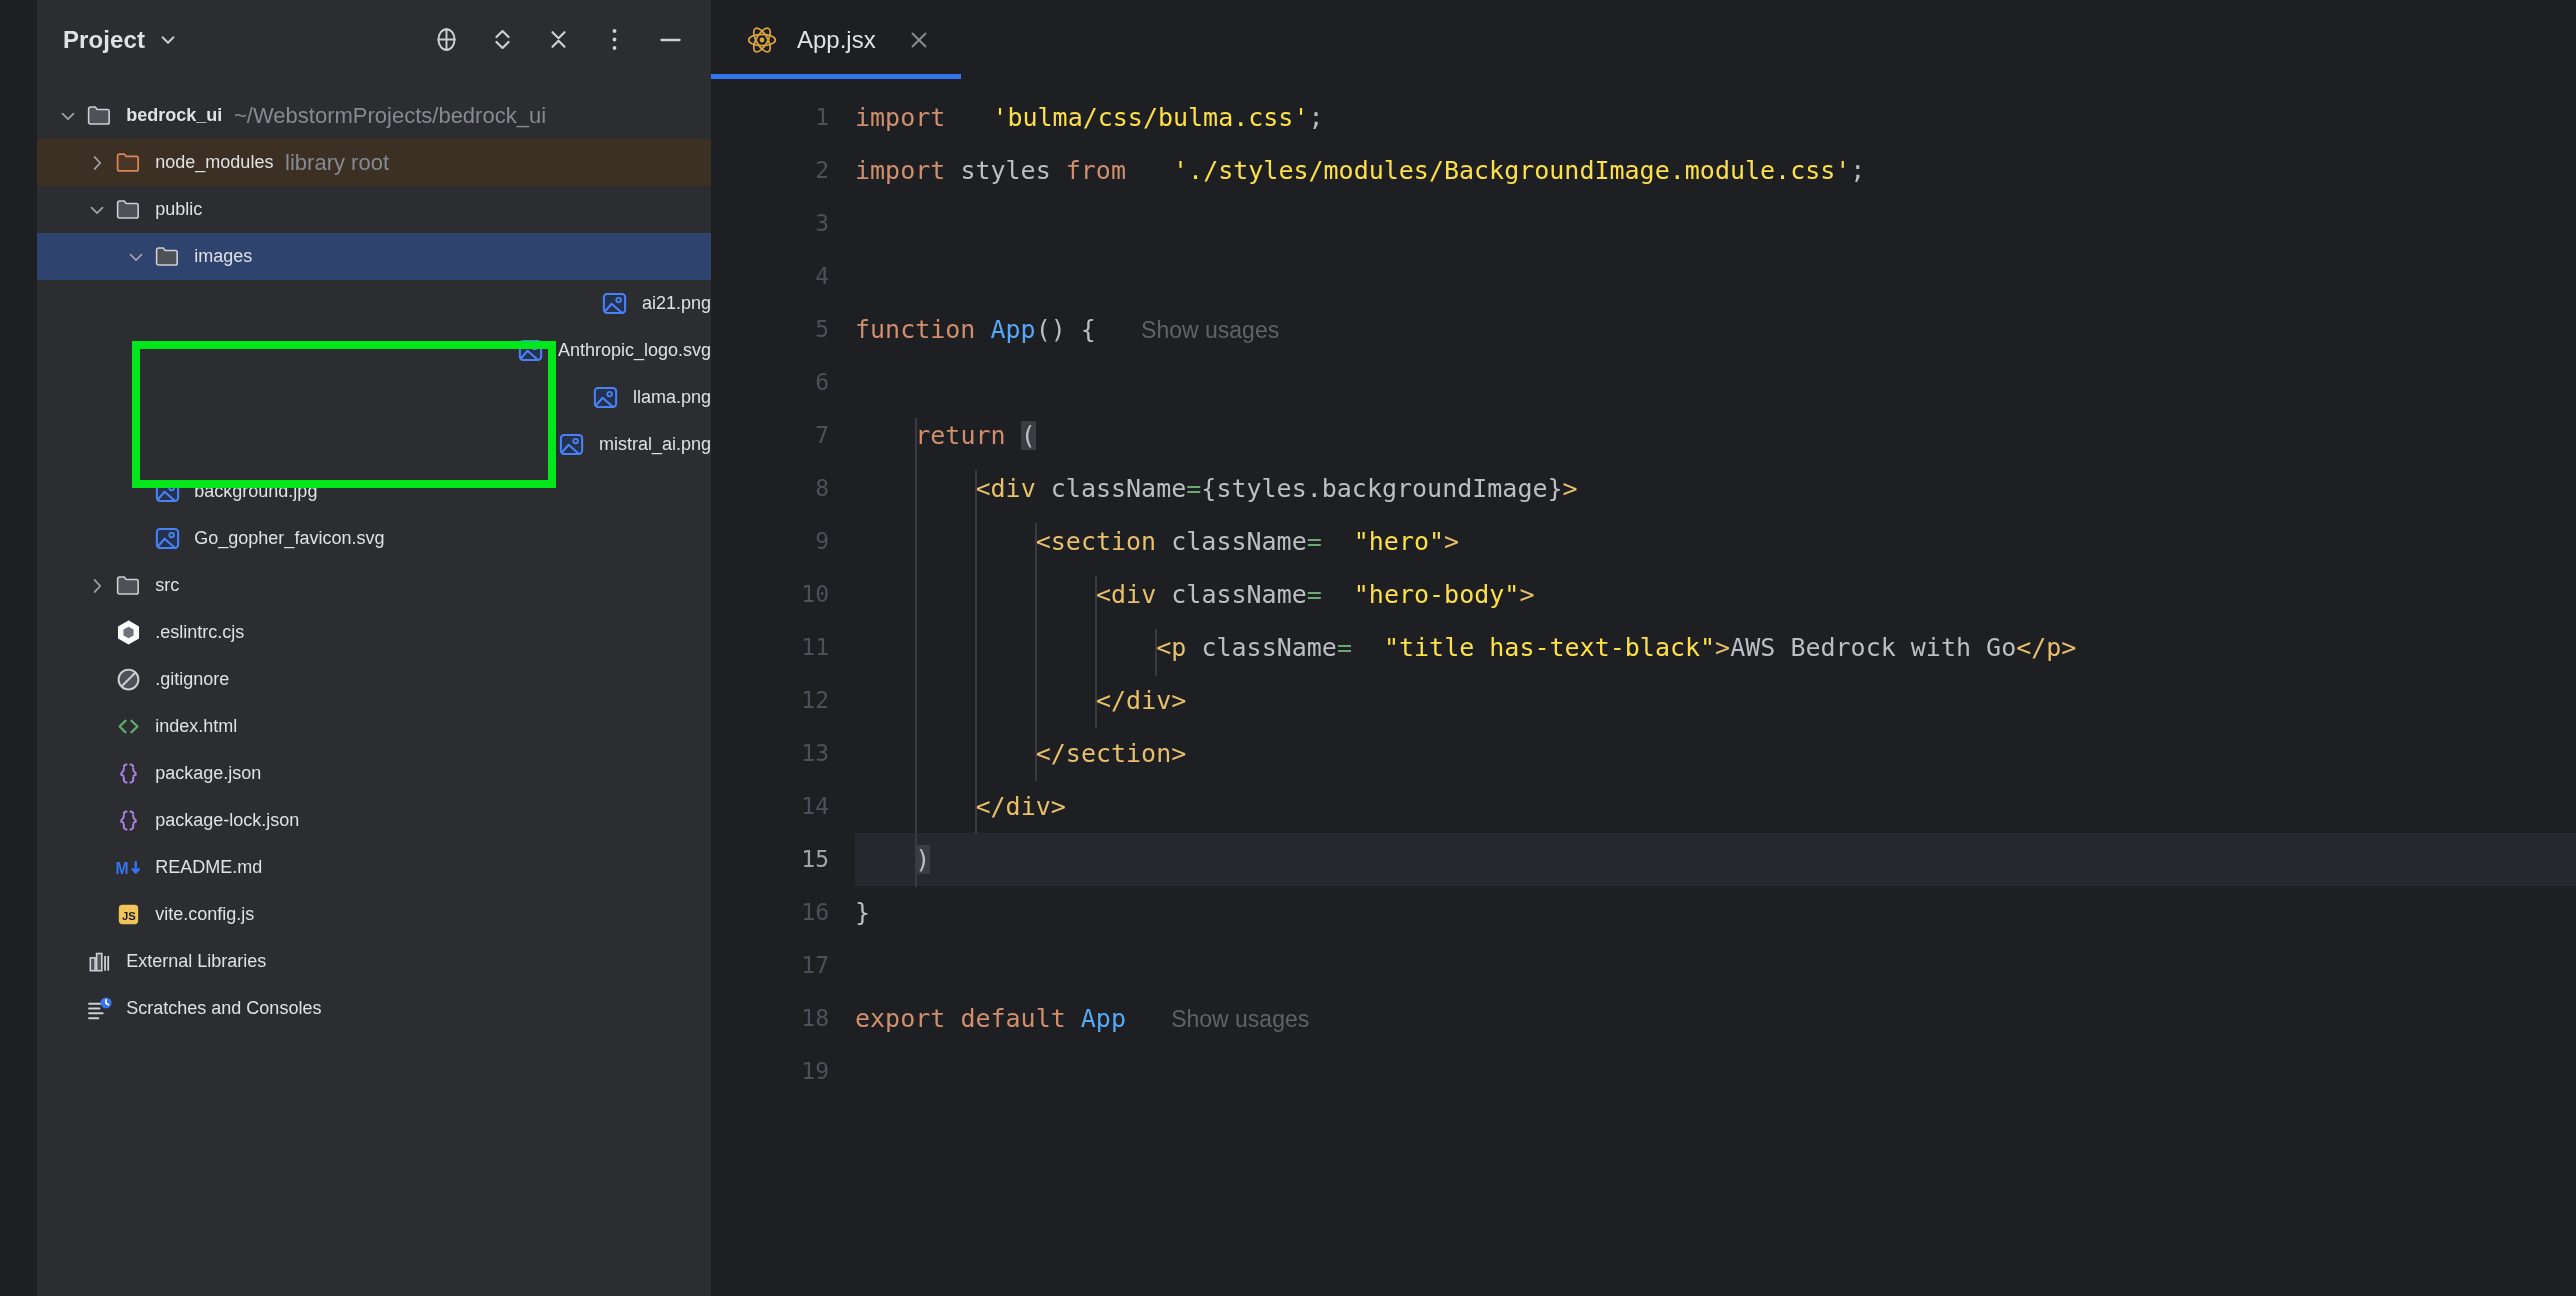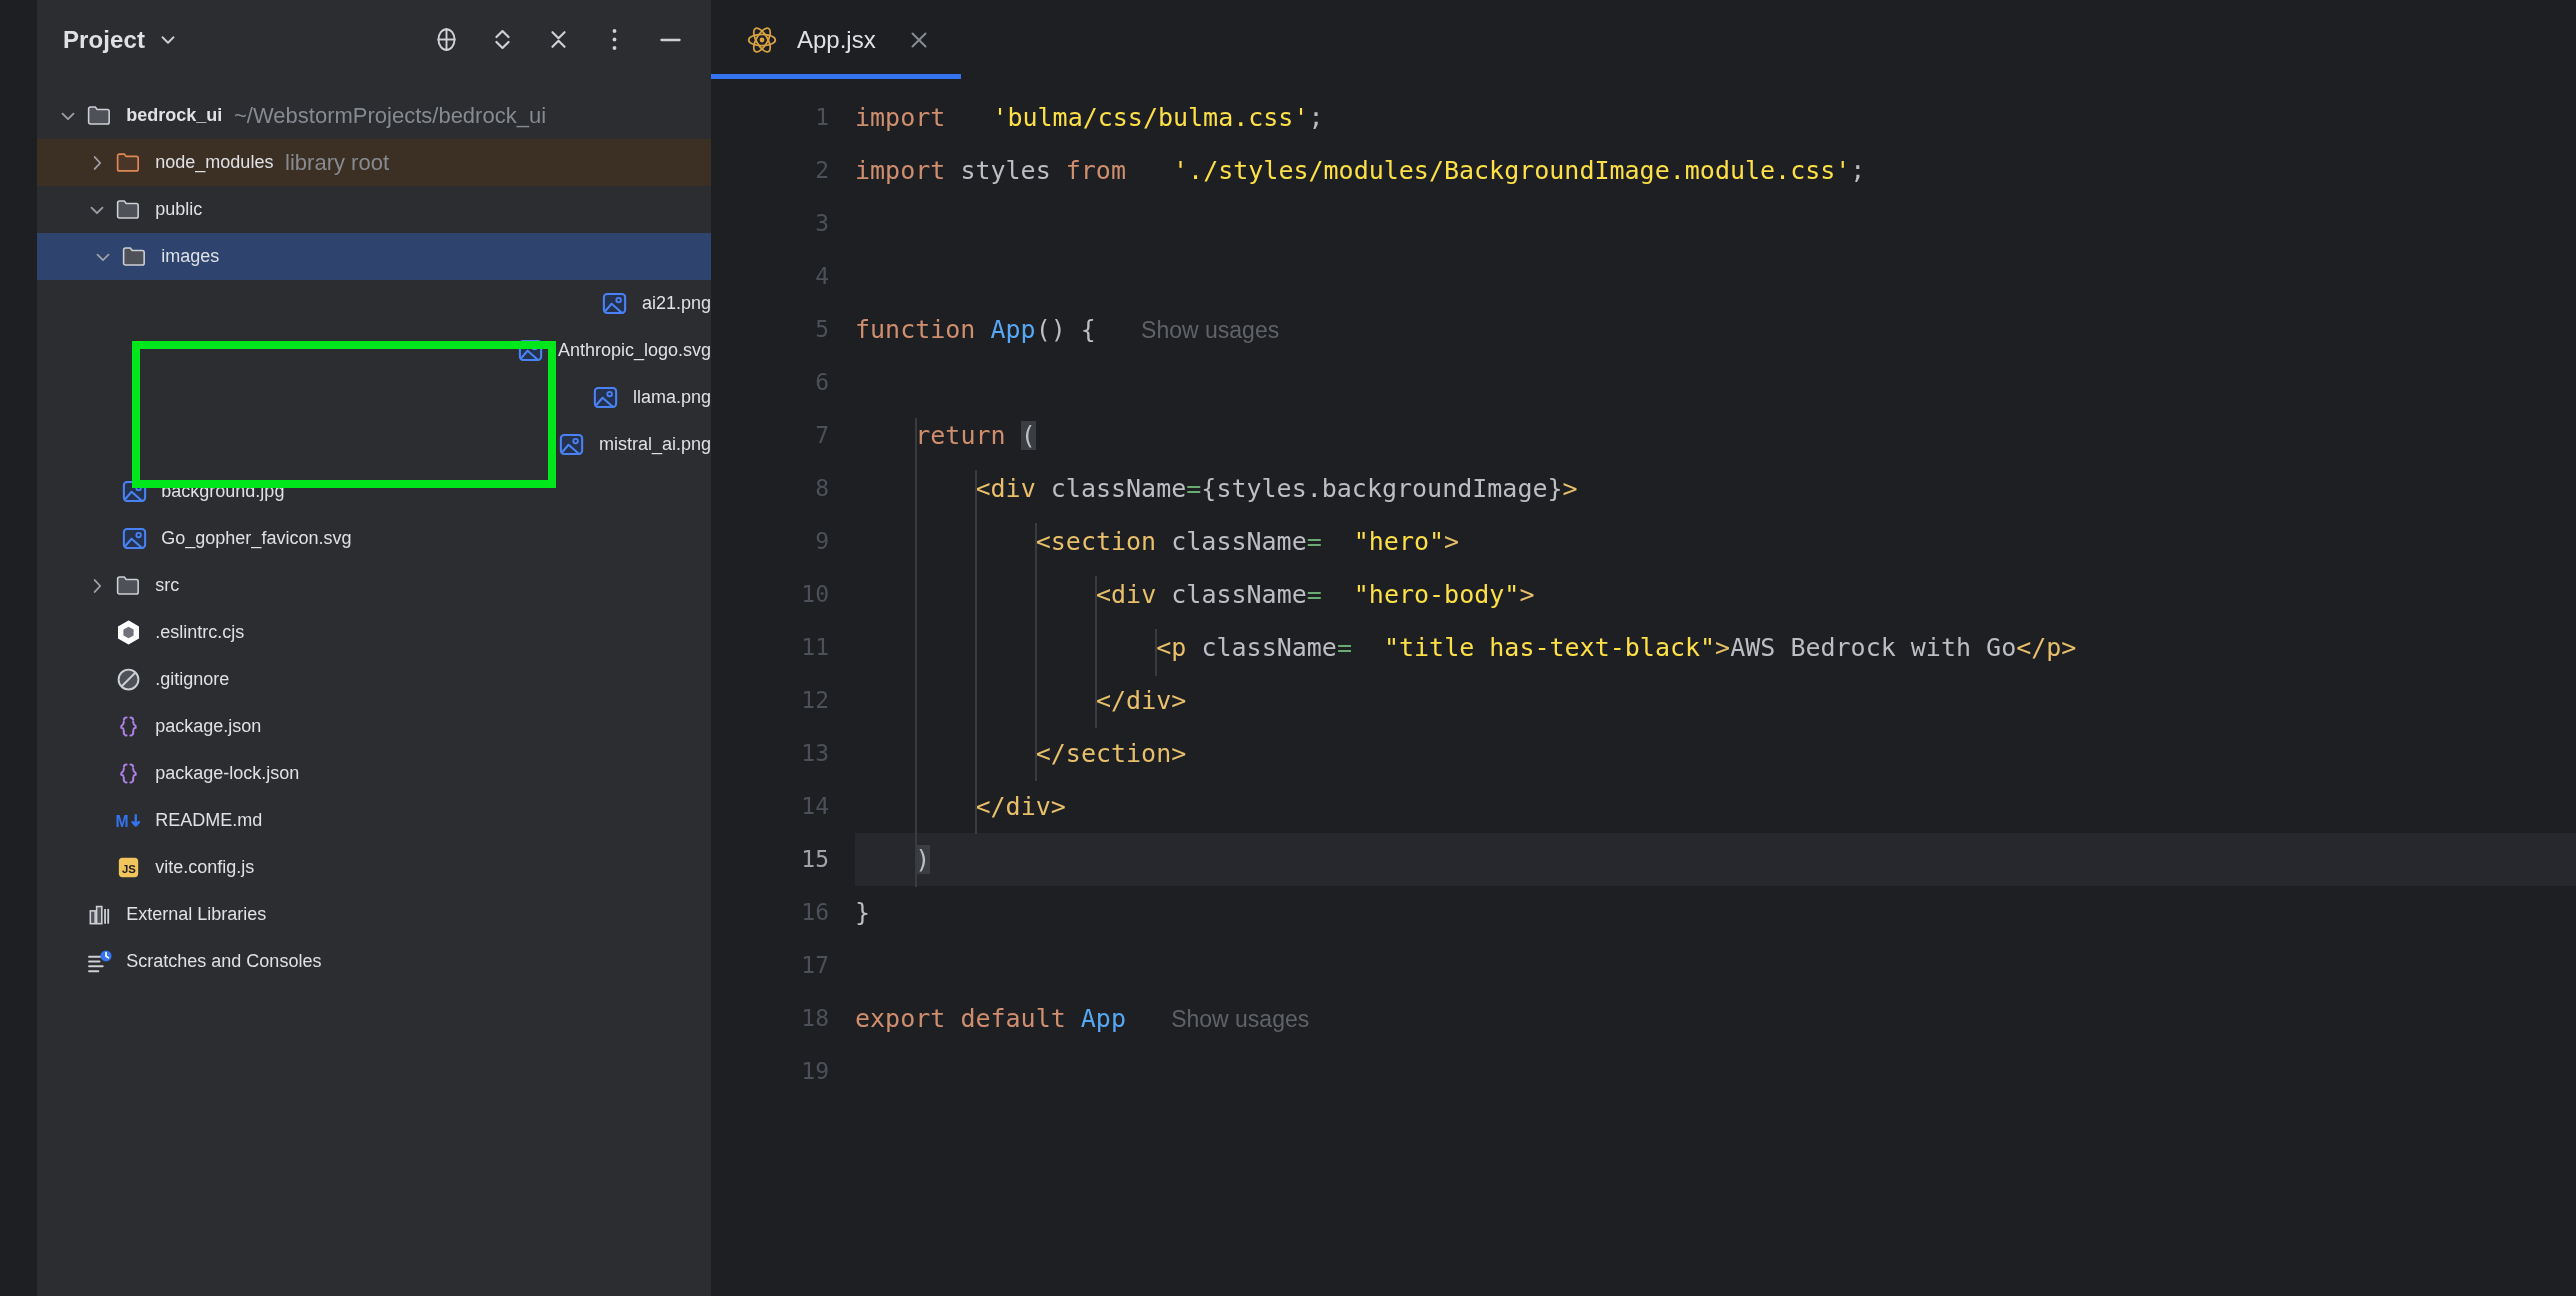--- a/index.html
+++ b/index.html
@@ -67,21 +67,21 @@
   .row .label{font-size:18px;}
   .row .label.bold{font-weight:bold;}
   .row .sublabel{
     color:#868A91;font-size:22px;margin-left:11.7px;
   }
   .row.nm{background:#3C2F23;}
   .row.selected{background:#2E436E;}
 
   .indent-0{padding-left:16px;}
   .indent-1{padding-left:45px;}
-  .indent-2{padding-left:51px;}
+  .indent-2{padding-left:84px;}
   .indent-3{padding-left:110px;justify-content:flex-end;}
 
   
   .green-box{
     position:absolute;
     left:95px;top:262px;
     width:424px;height:147px;
     border:8px solid #00E81B;
     box-sizing:border-box;
     pointer-events:none;
@@ -367,20 +367,29 @@
         </div>
         <div class="row indent-1">
           <span class="arrow empty"></span>
           <span class="ficon">
             <svg width="29" height="29" viewBox="0 0 24 24">
               <circle cx="12" cy="12" r="8.2" fill="#4E5157" stroke="#CED0D6" stroke-width="1.6"></circle>
               <line x1="6.6" y1="17.4" x2="17.4" y2="6.6" stroke="#CED0D6" stroke-width="1.6"></line>
             </svg>
           </span>
           <span class="label">.gitignore</span>
+        </div>
+        <div class="row indent-1">
+          <span class="arrow empty"></span>
+          <span class="ficon">
+            <svg width="29" height="29" viewBox="0 0 24 24">
+              <path d="M9.6 7.2L4.6 12l5 4.8M14.4 7.2l5 4.8-5 4.8" fill="none" stroke="#5FA86A" stroke-width="1.9" stroke-linecap="round" stroke-linejoin="round"></path>
+            </svg>
+          </span>
+          <span class="label">index.html</span>
         </div>
         <div class="row indent-1">
           <span class="arrow empty"></span>
           <span class="ficon">
             <svg width="29" height="29" viewBox="0 0 24 24">
               <path d="M10.4 4.6c-2 0-2.3 1.2-2.3 3.1 0 2.2-.5 3.1-2 3.3v2c1.5.2 2 1.1 2 3.3 0 1.9.3 3.1 2.3 3.1" fill="none" stroke="#B07FE8" stroke-width="1.7" stroke-linecap="round" stroke-dasharray="3.2 1.4"></path>
               <path d="M13.6 4.6c2 0 2.3 1.2 2.3 3.1 0 2.2.5 3.1 2 3.3v2c-1.5.2-2 1.1-2 3.3 0 1.9-.3 3.1-2.3 3.1" fill="none" stroke="#B07FE8" stroke-width="1.7" stroke-linecap="round" stroke-dasharray="3.2 1.4"></path>
             </svg>
           </span>
           <span class="label">package.json</span>

